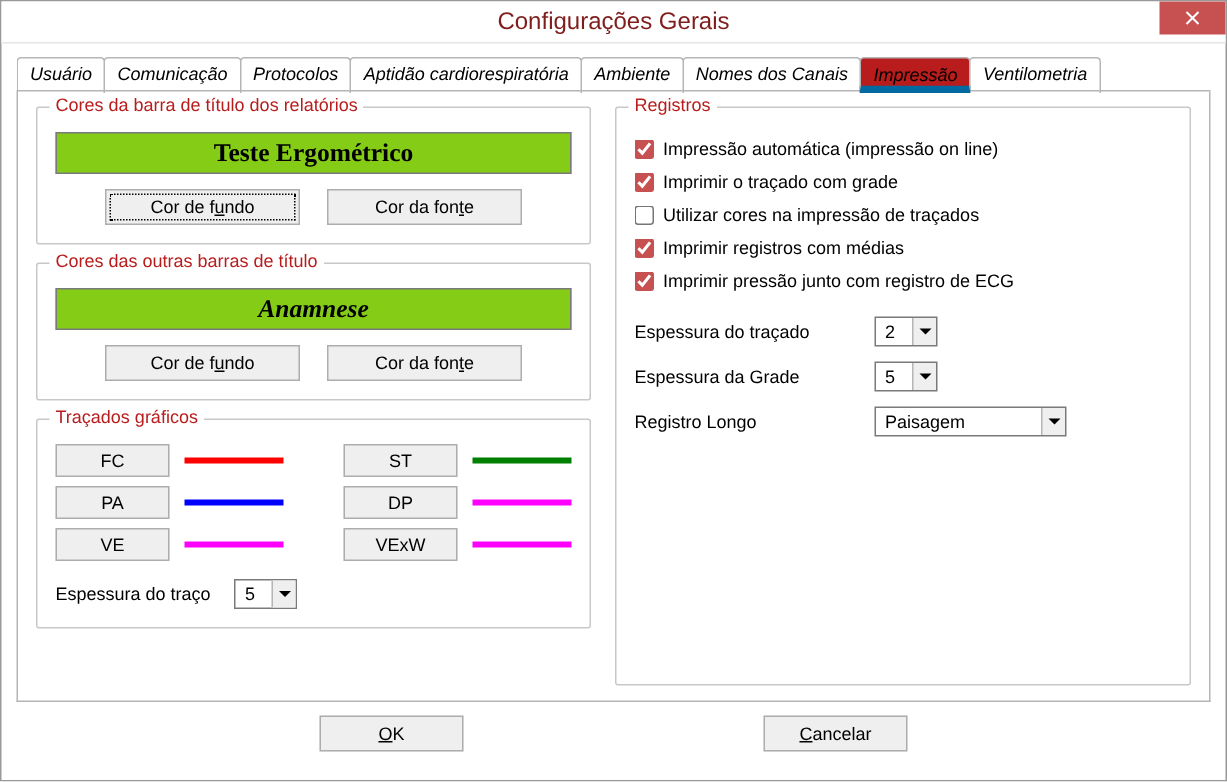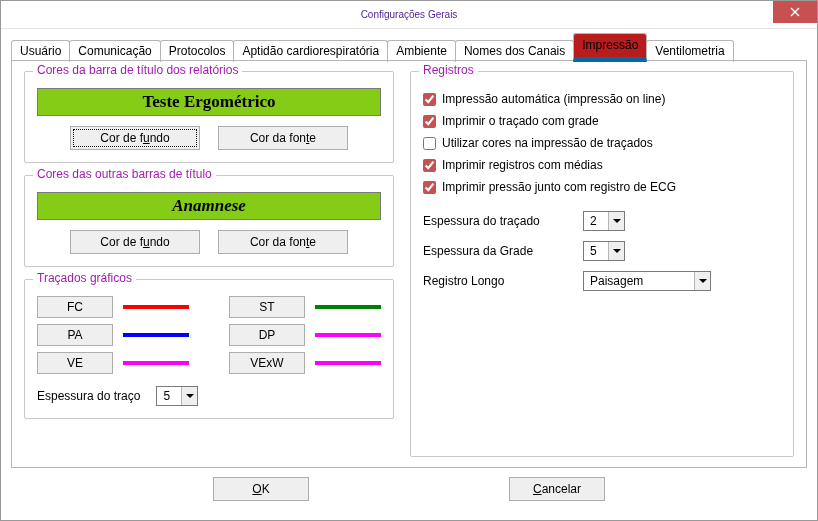--- a/index.html
+++ b/index.html
@@ -22,22 +22,22 @@
   .titlebar {
     height: 28px;
     background: #fff;
     display: flex;
     align-items: center;
     justify-content: center;
     position: relative;
     border-bottom: 1px solid #e5e5e5;
   }
   .titlebar .title {
-    font-size: 10px;
-    color: #4c1d95;
+    font-size: 16px;
+    color: #7f1d1d;
   }
   .titlebar .close-btn {
     position: absolute;
     right: 0;
     top: 0;
     width: 44px;
     height: 22px;
     background: #c75050;
     color: #fff;
     display: flex;
@@ -48,23 +48,23 @@
   }
   .content {
     flex: 1;
     padding: 8px 10px 10px 10px;
     display: flex;
     flex-direction: column;
   }
   
   .tabs-row {
     display: flex;
-    align-items: flex-end;
     height: 24px;
     position: relative;
+    font-style: italic;
   }
   .tab {
     border: 1px solid #b5b5b5;
     border-bottom: none;
     background: #fff;
     padding: 3px 8px 4px 8px;
     font-size: 12px;
     margin-right: -1px;
     border-top-left-radius: 3px;
     border-top-right-radius: 3px;
@@ -108,21 +108,21 @@
     padding: 16px 12px 12px 12px;
     margin-bottom: 12px;
   }
   .groupbox > .legend {
     position: absolute;
     top: -9px;
     left: 8px;
     background: #fff;
     padding: 0 4px;
     font-size: 12px;
-    color: #a21caf;
+    color: #b91c1c;
   }
 
   .sample-bar {
     background: #84cc16;
     border: 1px solid #7a7a7a;
     height: 28px;
     display: flex;
     align-items: center;
     justify-content: center;
     font-family: "Times New Roman", serif;

